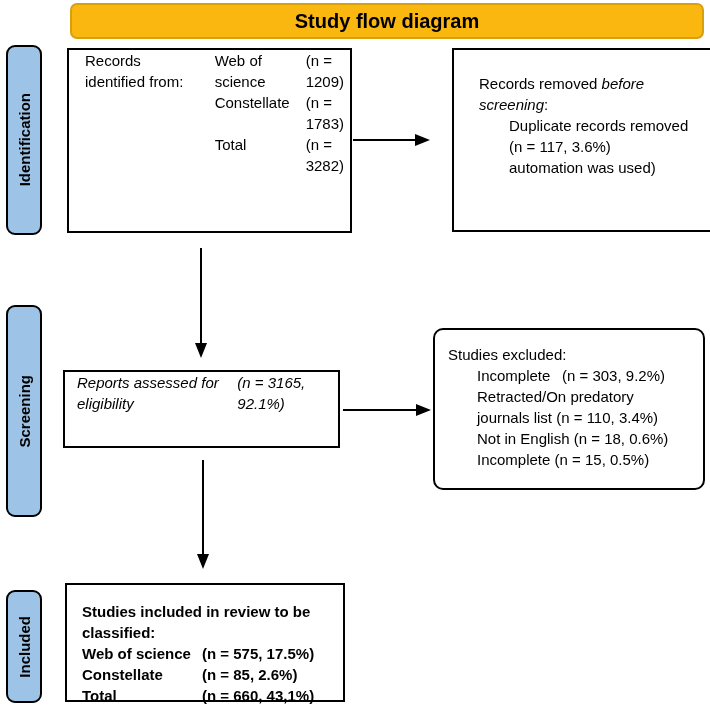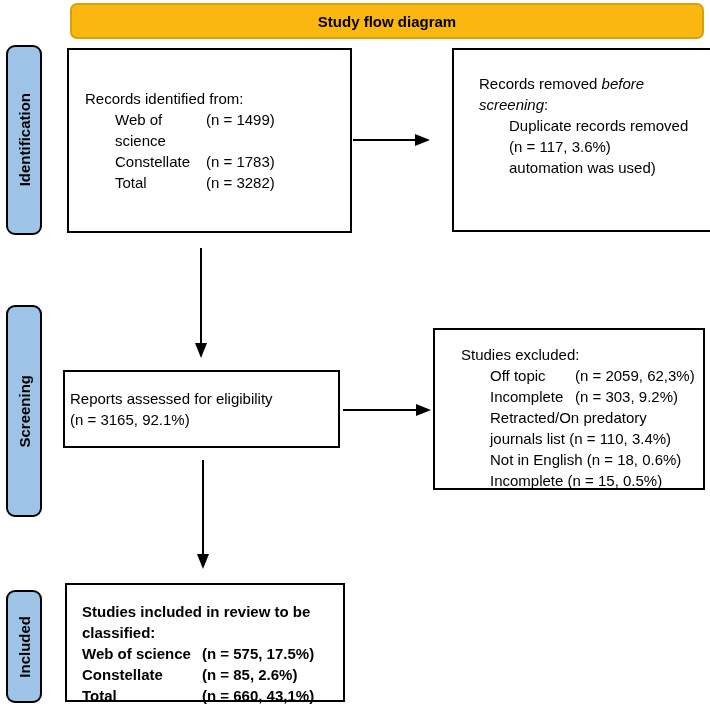--- a/index.html
+++ b/index.html
@@ -15,21 +15,21 @@
     line-height: 21px;
   }
   .title-bar {
     position: absolute;
     left: 70px; top: 3px;
     width: 634px; height: 36px;
     background: #F9B70F;
     border: 2px solid #D7A00C;
     border-radius: 7px;
     display: flex; align-items: center; justify-content: center;
-    font-weight: bold; font-size: 15px;
+    font-weight: bold; font-size: 20px;
   }
   .stage-label {
     position: absolute;
     left: 6px;
     width: 36px;
     background: #9DC3E6;
     border: 2px solid #000000;
     border-radius: 9px;
     display: flex; align-items: center; justify-content: center;
   }
@@ -38,21 +38,21 @@
     transform: rotate(180deg);
     font-weight: bold;
     font-size: 15px;
     white-space: nowrap;
   }
   .flow-box {
     position: absolute;
     background: #ffffff;
     border: 2.5px solid #000000;
   }
-  .vcenter { display: flex; flex-direction: column; justify-content: center; }
+  .vcenter { display: flex; flex-direction: row; justify-content: center; }
   .indent { margin-left: 30px; }
   .row { display: flex; }
   .lbl-91  { display: inline-block; width: 91px;  flex: none; }
   .lbl-85  { display: inline-block; width: 85px;  flex: none; }
   .lbl-120 { display: inline-block; width: 120px; flex: none; }
   .it { font-style: italic; }
   .arrow-line-h { position: absolute; height: 2px; background: #000000; }
   .arrow-line-v { position: absolute; width: 2px;  background: #000000; }
   .arrow-head-right {
     position: absolute; width: 0; height: 0;
@@ -84,21 +84,21 @@
   </div>
   <div class="stage-label" style="top:590px; height:113px;">
     <span>Included</span>
   </div>
 
   <div class="flow-box vcenter" style="left:67px; top:48px; width:285px; height:185px; padding-left:16px; padding-right:6px;">
     <div>Records identified from:</div>
     <div class="indent">
       <div class="row">
         <span class="lbl-91">Web of science</span>
-        <span>(n = 1499)</span>
+        <span>(n = 1209)</span>
       </div>
       <div class="row">
         <span class="lbl-91">Constellate</span>
         <span>(n = 1783)</span>
       </div>
       <div class="row">
         <span class="lbl-91">Total</span>
         <span>(n = 3282)</span>
       </div>
     </div>
@@ -107,32 +107,28 @@
   <div class="flow-box" style="left:452px; top:48px; width:273px; height:184px; padding:23px 8px 0 25px;">
     <div><span>Records removed </span><span class="it">before</span></div>
     <div><span class="it">screening</span><span>:</span></div>
     <div class="indent">
       <div>Duplicate records removed</div>
       <div>(n = 117, 3.6%)</div>
       <div>automation was used)</div>
     </div>
   </div>
 
-  <div class="flow-box vcenter" style="left:63px; top:370px; width:277px; height:78px; padding-left:5px; padding-right:6px;">
+  <div class="flow-box vcenter" style="left:63px; top:370px; width:277px; height:78px; padding-left:12px; padding-right:6px;font-style:italic;">
     <div>Reports assessed for eligibility</div>
     <div>(n = 3165, 92.1%)</div>
   </div>
 
-  <div class="flow-box" style="left:433px; top:328px; width:272px; height:162px; padding:14px 6px 0 26px;">
+  <div class="flow-box" style="left:433px; top:328px; width:272px; height:162px; padding:14px 6px 0 13px;border-radius:10px;">
     <div>Studies excluded:</div>
     <div class="indent" style="margin-left:29px;">
-      <div class="row">
-        <span class="lbl-85">Off topic</span>
-        <span>(n = 2059, 62,3%)</span>
-      </div>
       <div class="row">
         <span class="lbl-85">Incomplete</span>
         <span>(n = 303, 9.2%)</span>
       </div>
       <div>Retracted/On predatory</div>
       <div>journals list (n = 110, 3.4%)</div>
       <div>Not in English (n = 18, 0.6%)</div>
       <div>Incomplete (n = 15, 0.5%)</div>
     </div>
   </div>

